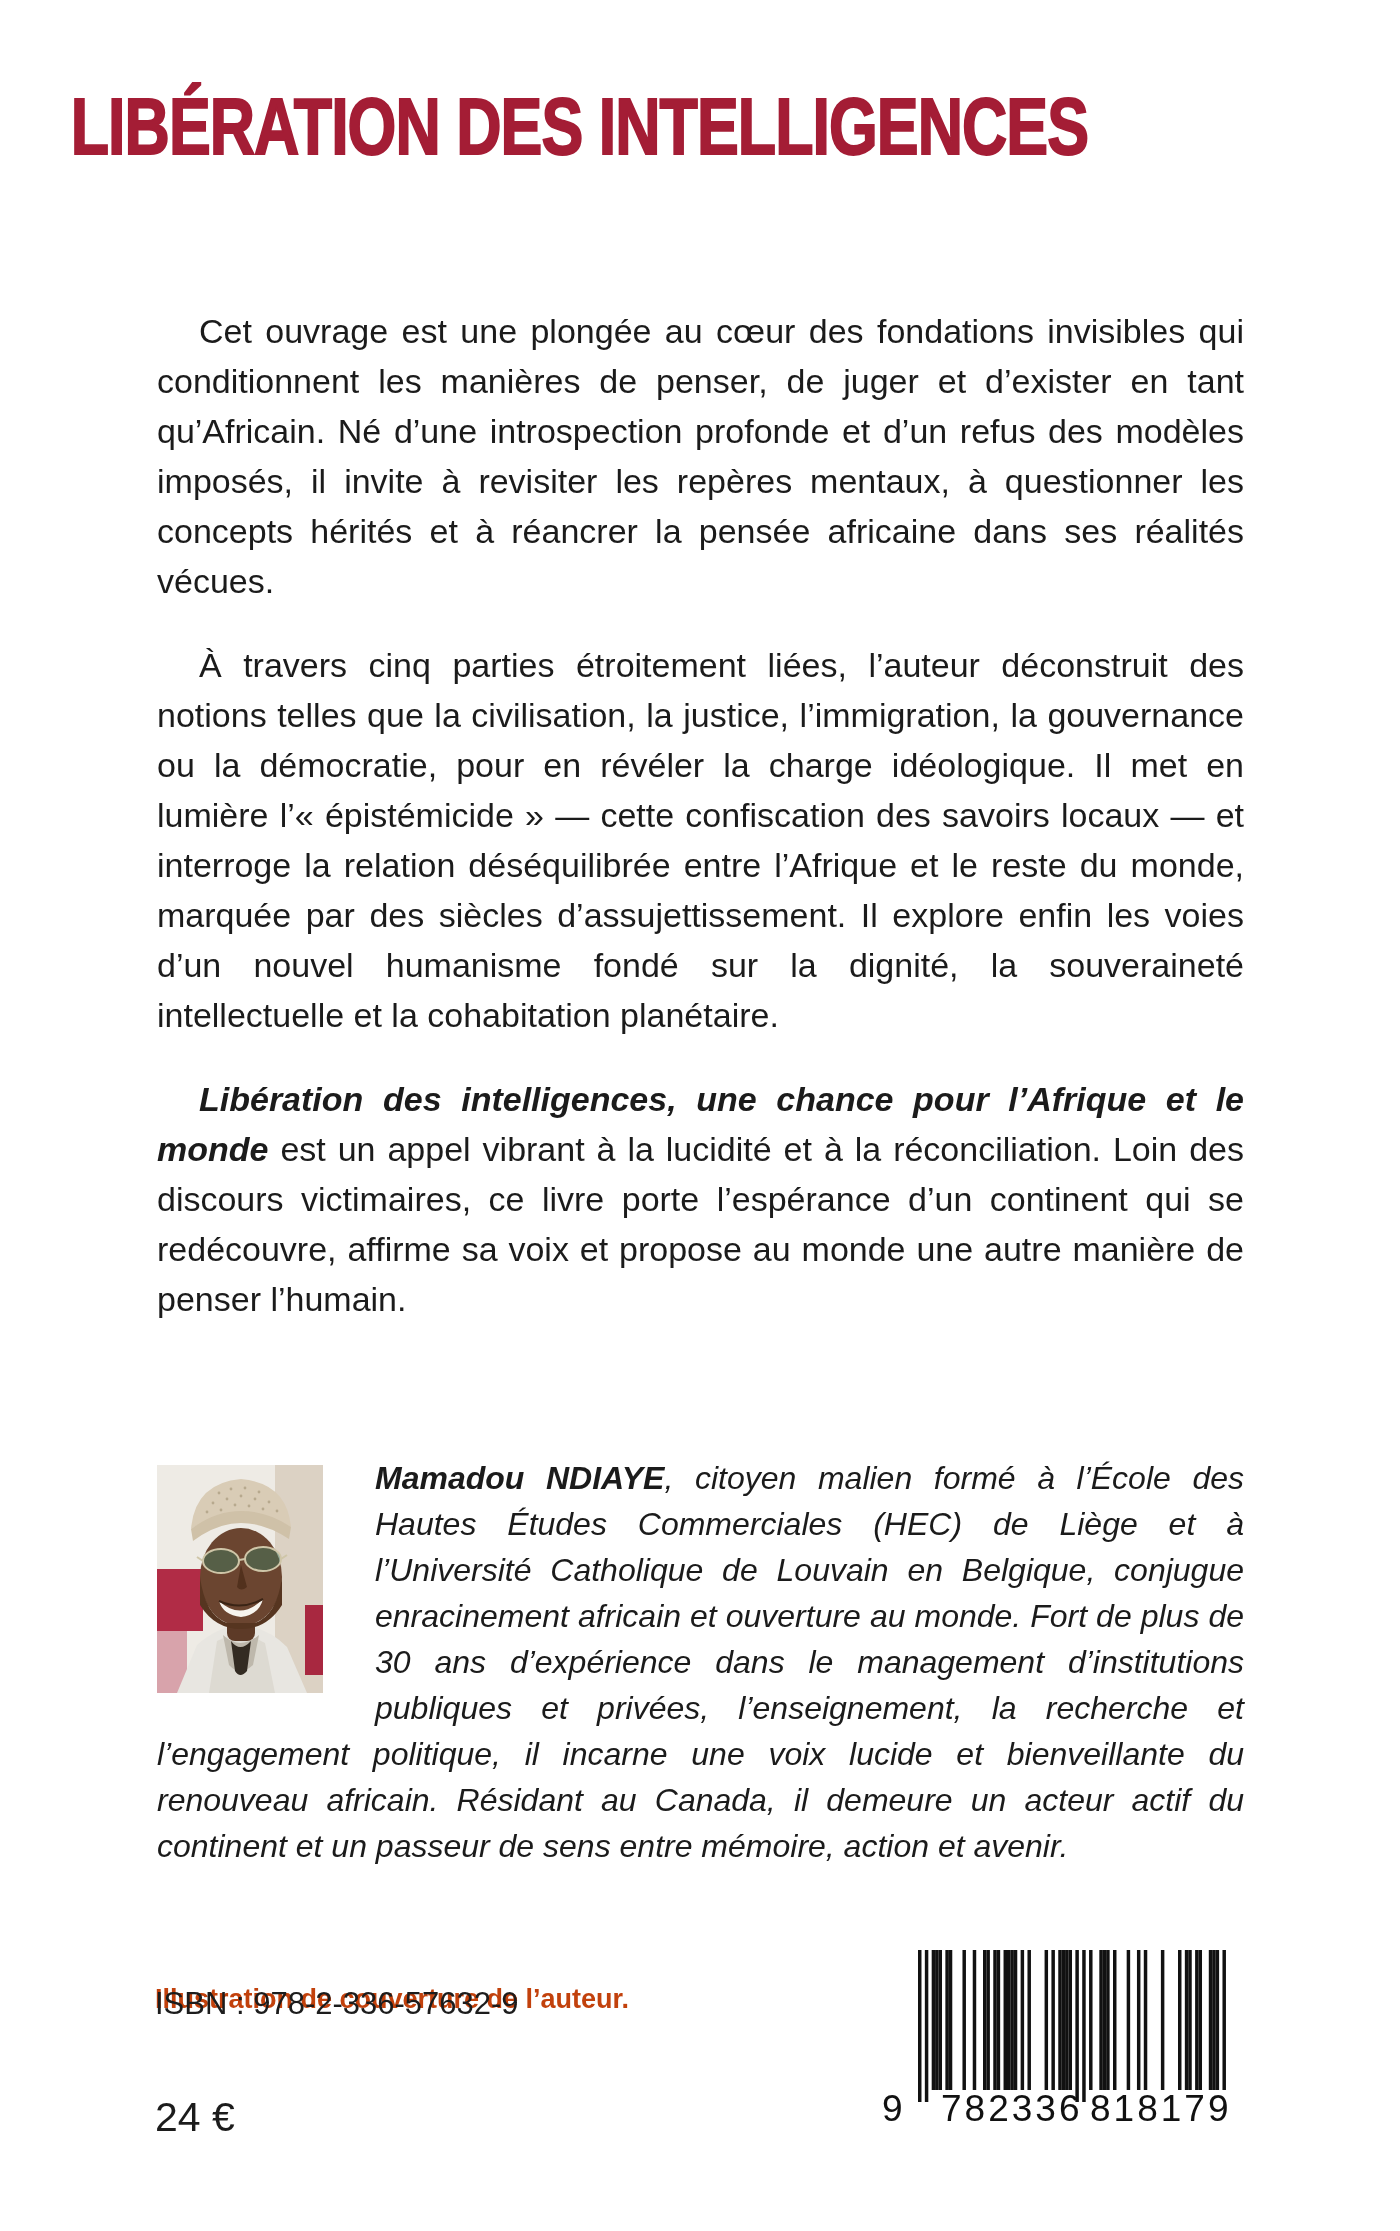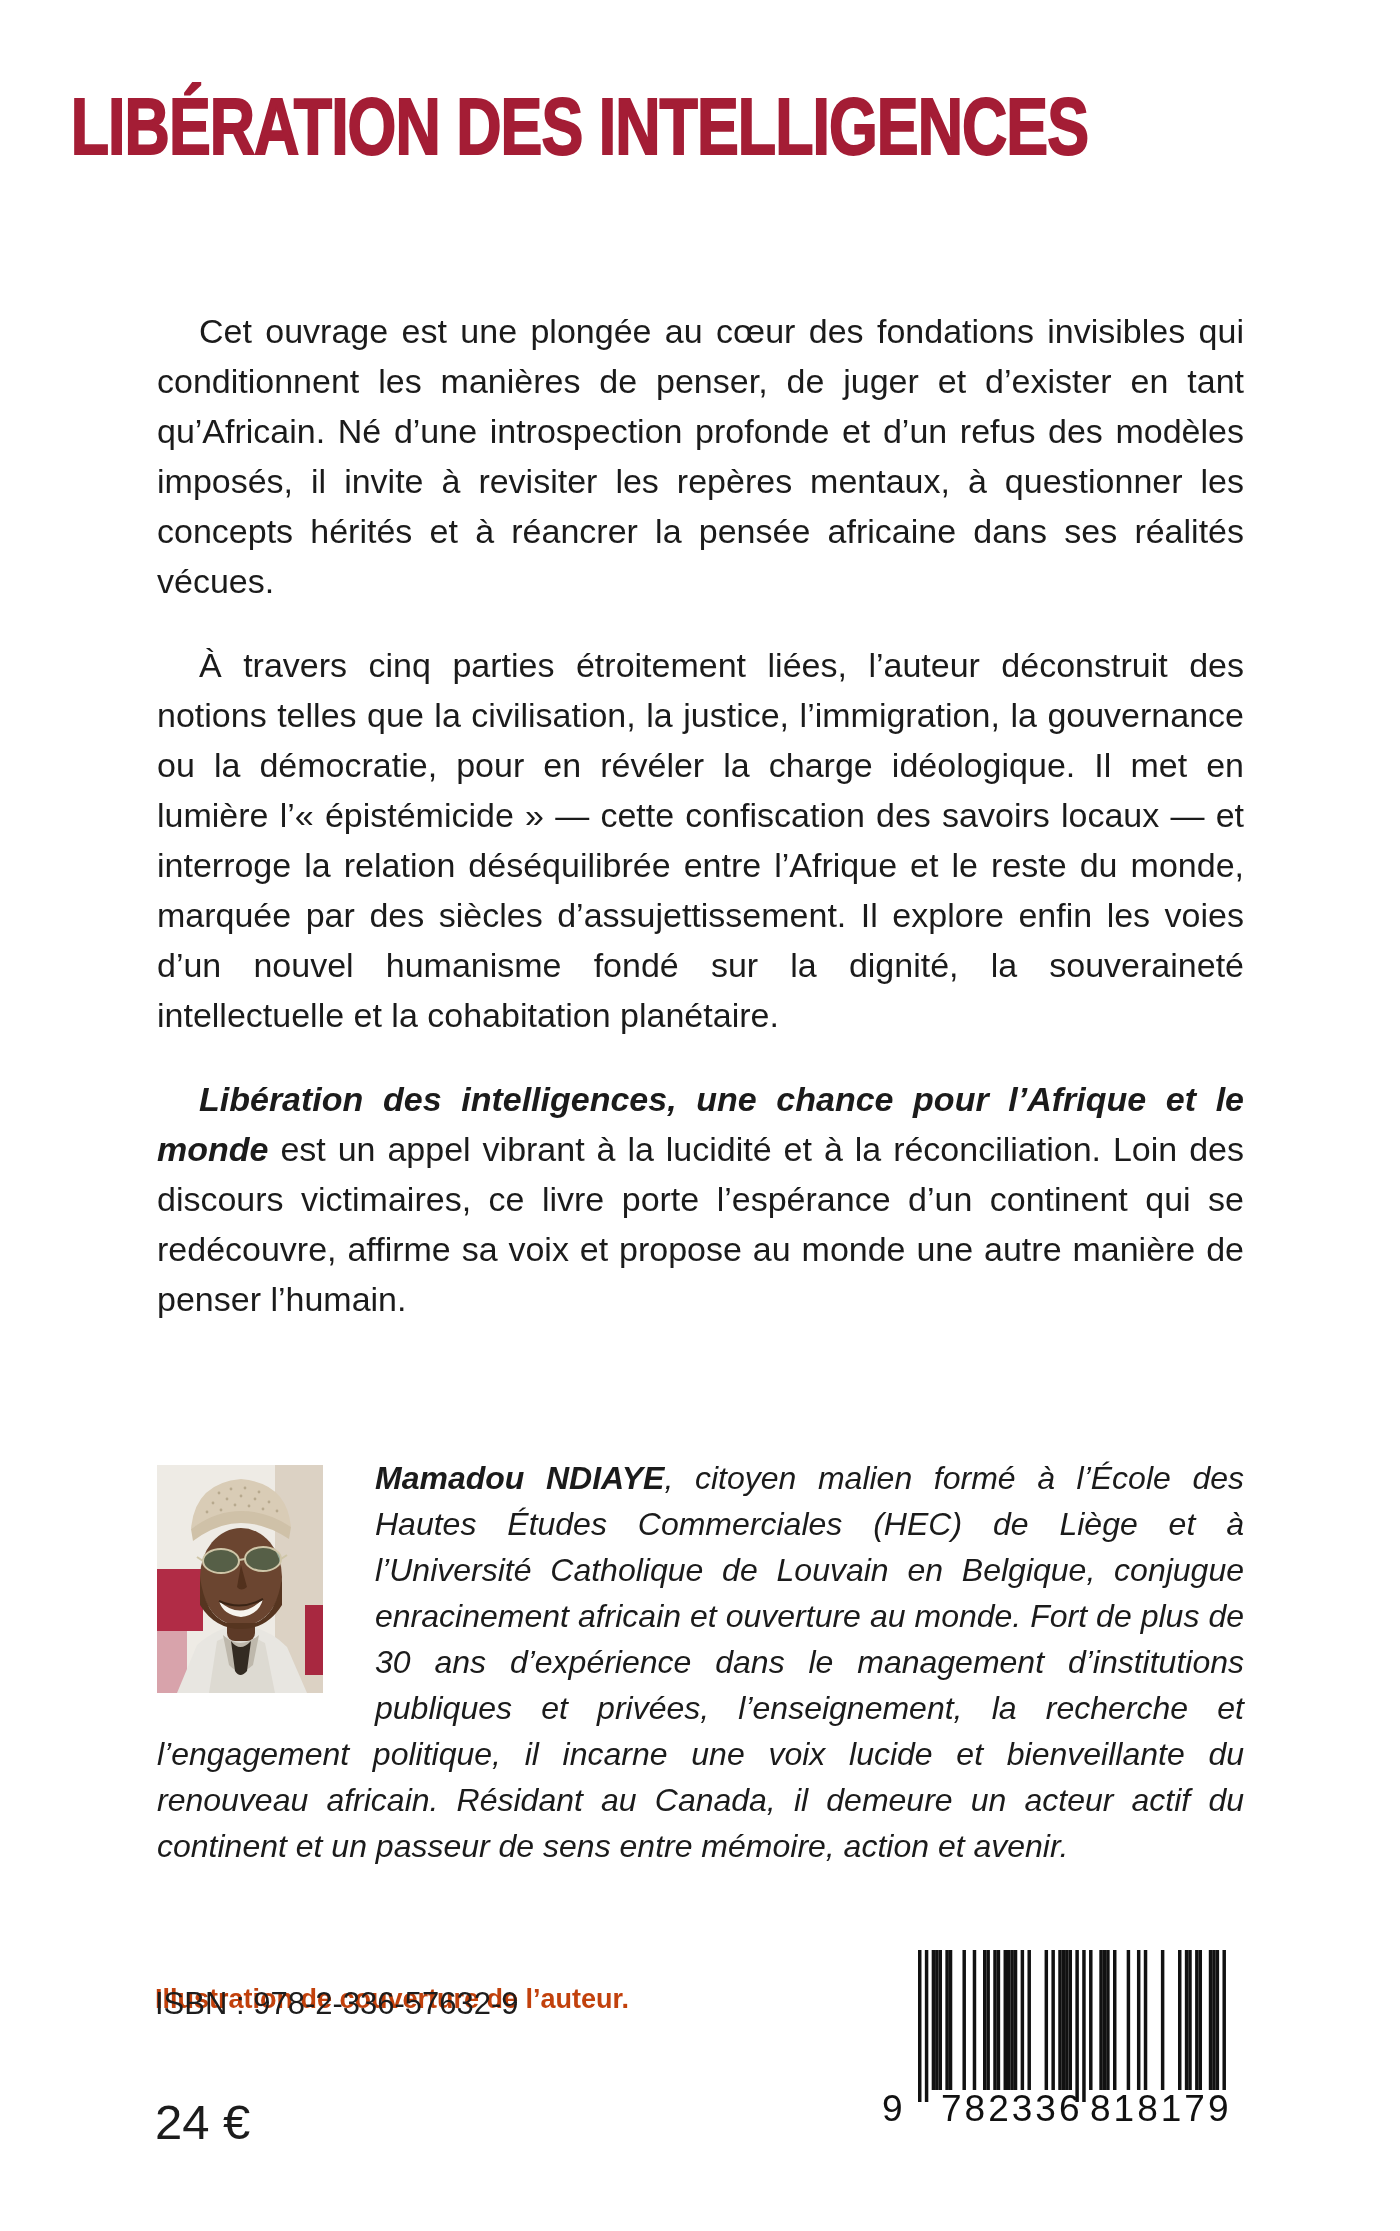--- a/index.html
+++ b/index.html
@@ -57,21 +57,21 @@
   .credit{
     position:absolute;left:155px;top:1984px;
     font-size:27px;color:#c2410c;font-weight:bold;
   }
   .isbn{
     position:absolute;left:155px;top:1986px;
     font-size:31px;color:#1c1c1c;
   }
   .price{
     position:absolute;left:155px;top:2094px;
-    font-size:49px;color:#1c1c1c;
+    font-size:41px;color:#1c1c1c;
   }
   
   .barcode{
     position:absolute;left:918px;top:1950px;
     width:325px;height:182px;
     background:#fff;
   }
   .barcode svg{display:block;}
   .barcode .bc-digit-9{
     position:absolute;left:-36px;top:138px;

